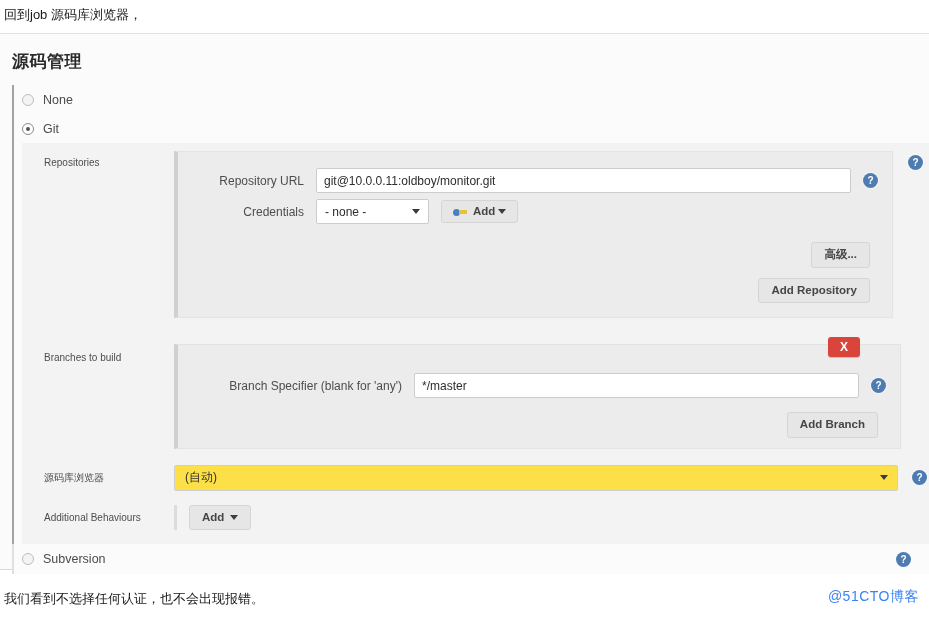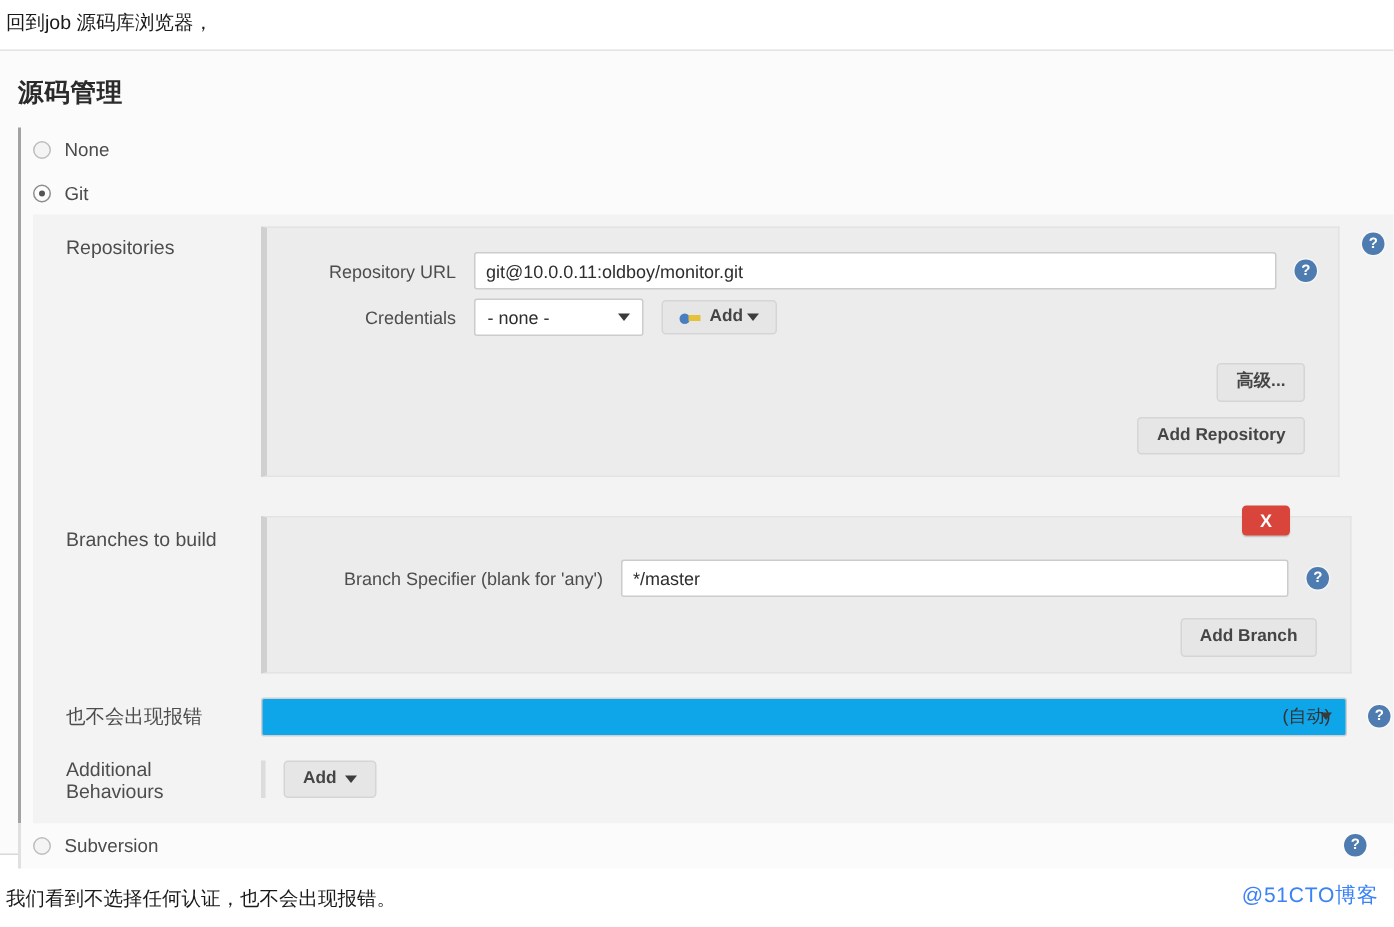--- a/index.html
+++ b/index.html
@@ -94,21 +94,21 @@
   }
 
   
   .cfg-row {
     display: flex;
     position: relative;
   }
   .cfg-label {
     width: 152px;
     flex: 0 0 152px;
-    font-size: 13px;
+    font-size: 10px;
     color: #4d4d4d;
     padding: 14px 10px 0 22px;
     text-align: left;
   }
   .cfg-content {
     flex: 1 1 auto;
     position: relative;
     padding-right: 40px;
   }
 
@@ -172,30 +172,29 @@
     right: 8px;
     width: 0; height: 0;
     border-left: 4px solid transparent;
     border-right: 4px solid transparent;
     border-top: 5px solid #3a3a3a;
   }
 
   .sel-full {
     width: 724px;
     height: 26px;
-    background: #0ea5e9;
+    background: #fde047;
     border: 1px solid #cfcfcf;
     border-radius: 2px;
     display: inline-flex;
     align-items: center;
     padding: 0 10px;
     font-size: 12px;
     color: #333;
     position: relative;
-    justify-content: flex-end;
   }
 
   
   .btn {
     display: inline-flex;
     align-items: center;
     justify-content: center;
     gap: 6px;
     background: #e6e6e6;
     border: 1px solid #d5d5d5;
@@ -388,21 +387,21 @@
             </div>
 
             <div class="btn-right-wrap" style="margin-top:14px;">
               <button class="btn">Add Branch</button>
             </div>
           </div>
         </div>
       </div>
 
       <div class="cfg-row" style="margin-top:12px; align-items:center;">
-        <div class="cfg-label" style="padding-top:0;">也不会出现报错</div>
+        <div class="cfg-label" style="padding-top:0;">源码库浏览器</div>
         <div class="cfg-content" style="display:flex; align-items:center;">
           <span class="sel-full">
             <span>(自动)</span>
             <span class="caret" style="position:absolute; right:9px; width:0; height:0; border-left:4px solid transparent; border-right:4px solid transparent; border-top:5px solid #3a3a3a;"></span>
           </span>
           <span class="help" style="margin-left:14px;">?</span>
         </div>
       </div>
 
       <div class="cfg-row" style="margin-top:14px; padding-bottom:14px; align-items:center;">

